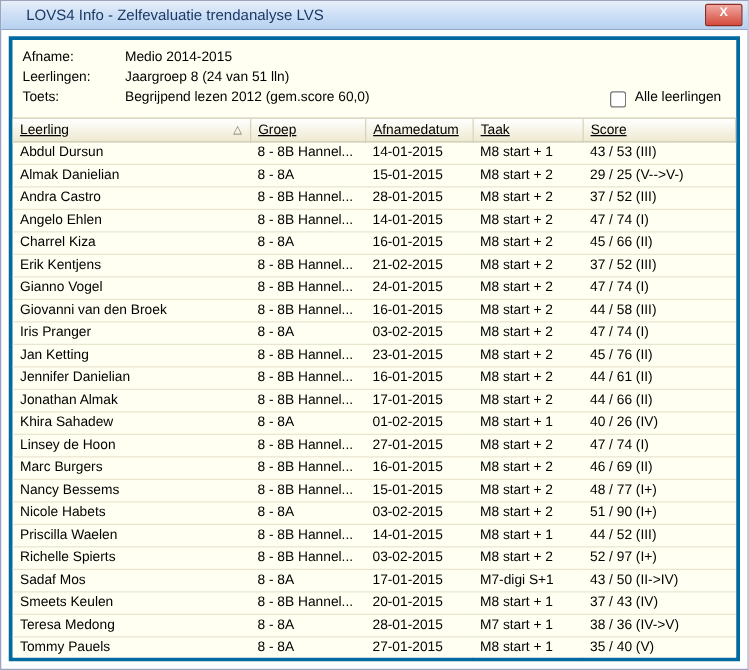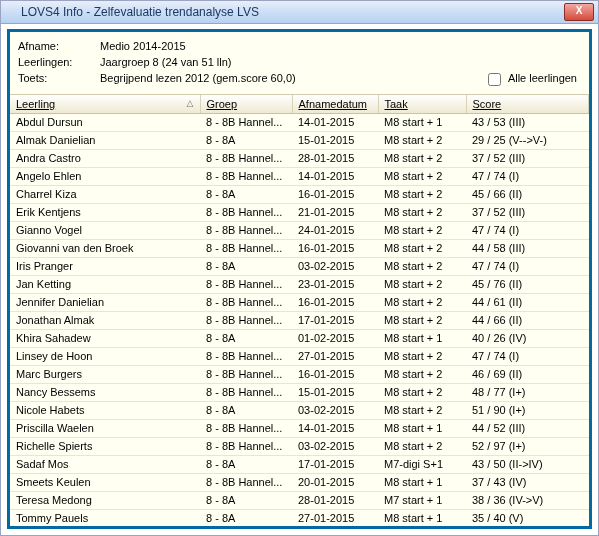--- a/index.html
+++ b/index.html
@@ -219,21 +219,21 @@
               <tr>
                 <td>Charrel Kiza</td>
                 <td>8 - 8A</td>
                 <td>16-01-2015</td>
                 <td>M8 start + 2</td>
                 <td>45 / 66 (II)</td>
               </tr>
               <tr>
                 <td>Erik Kentjens</td>
                 <td>8 - 8B Hannel...</td>
-                <td>21-01-2015</td>
+                <td>21-02-2015</td>
                 <td>M8 start + 2</td>
                 <td>37 / 52 (III)</td>
               </tr>
               <tr>
                 <td>Gianno Vogel</td>
                 <td>8 - 8B Hannel...</td>
                 <td>24-01-2015</td>
                 <td>M8 start + 2</td>
                 <td>47 / 74 (I)</td>
               </tr>

